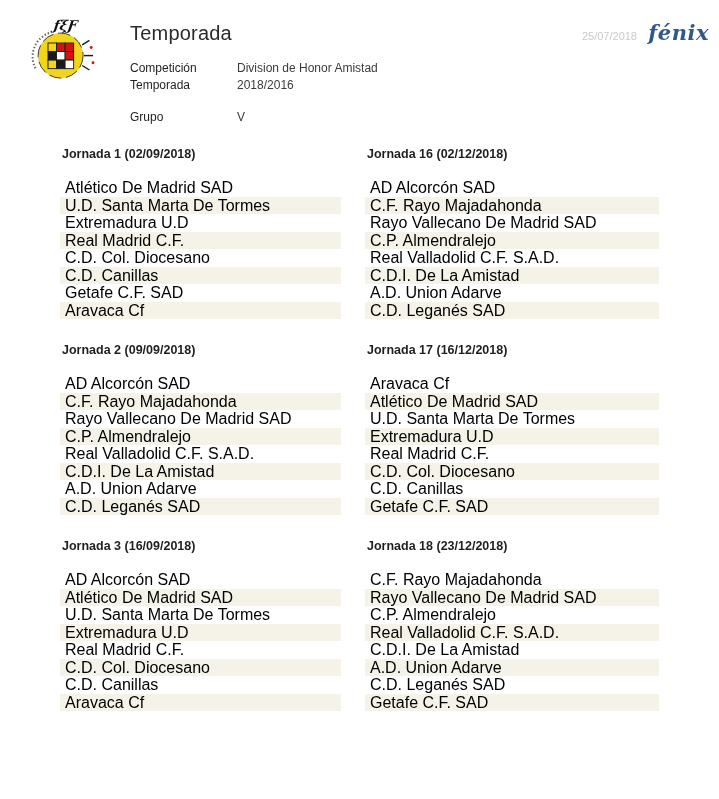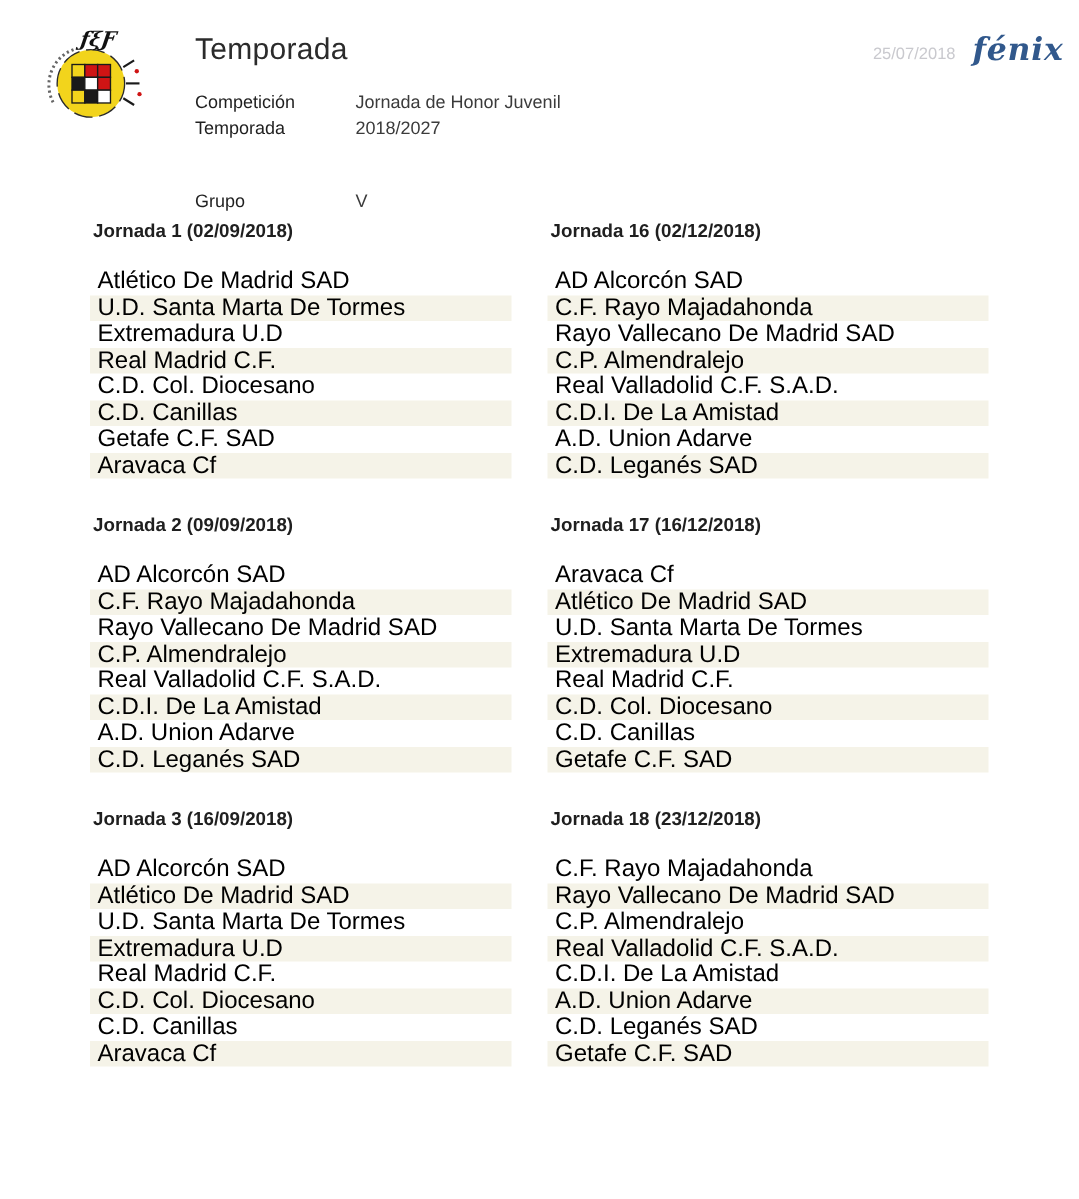--- a/index.html
+++ b/index.html
@@ -52,21 +52,21 @@
   }
 
   
   .meta {
     position: absolute;
     left: 130px;
     top: 60px;
     font-size: 12px;
   }
   .meta-row { display: flex; line-height: 17px; }
-  .meta-row.spaced { margin-top: 32px; }
+  .meta-row.spaced { margin-top: 15px; }
   .meta-label { width: 107px; font-weight: normal; color: #1f1f1f; }
   .meta-value { color: #3b3b3b; }
 
   
   .jornada-grid {
     position: absolute;
     left: 60px;
     top: 147px;
     display: grid;
     grid-template-columns: 281px 294px;
@@ -130,25 +130,25 @@
     </svg>
   </div>
 
   <div class="page-title">Temporada</div>
   <div class="print-date">25/07/2018</div>
   <div class="brand">fénix</div>
 
   <div class="meta">
     <div class="meta-row">
       <div class="meta-label">Competición</div>
-      <div class="meta-value">Jornada de Honor Juvenil</div>
+      <div class="meta-value">Division de Honor Amistad</div>
     </div>
     <div class="meta-row">
       <div class="meta-label">Temporada</div>
-      <div class="meta-value">2018/2027</div>
+      <div class="meta-value">2018/2016</div>
     </div>
     <div class="meta-row spaced">
       <div class="meta-label">Grupo</div>
       <div class="meta-value">V</div>
     </div>
   </div>
 
   <div class="jornada-grid">
     <div class="jornada-block">
       <div class="jornada-title">Jornada 1 (02/09/2018)</div>

